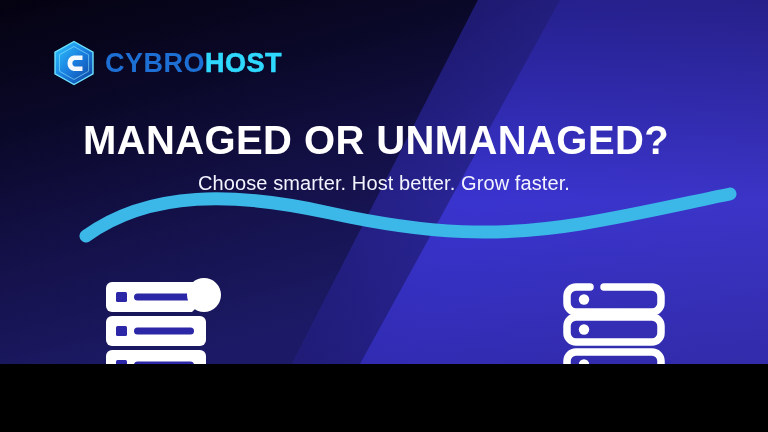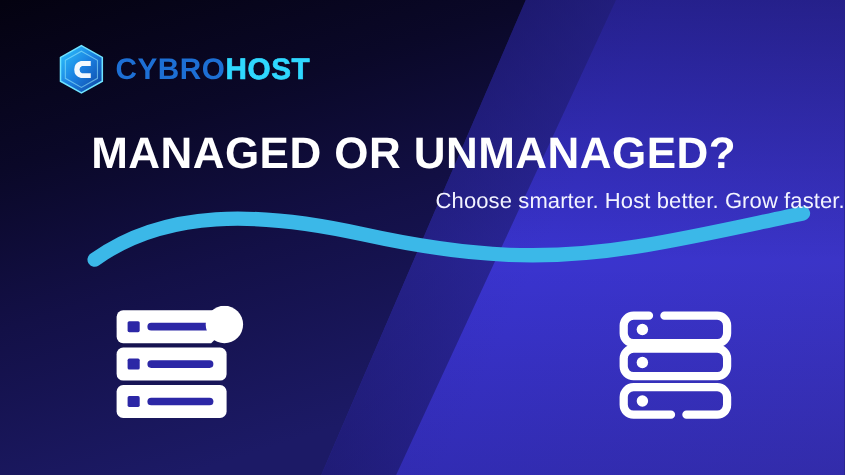--- a/index.html
+++ b/index.html
@@ -3,21 +3,21 @@
 <meta charset="utf-8">
 <style>
   html, body {
     margin: 0;
     padding: 0;
     background: #000;
   }
   #banner {
     position: relative;
     width: 768px;
-    height: 432px;
+    height: 364px;
     overflow: hidden;
     font-family: "Liberation Sans", sans-serif;
     background: #2f2bb5;
     user-select: none;
   }
 
   
   .bg-base {
     position: absolute;
     inset: 0;
@@ -78,21 +78,21 @@
     font-weight: bold;
     letter-spacing: 0.4px;
     line-height: 1.12;
     text-transform: uppercase;
     white-space: nowrap;
   }
   .subhead {
     position: absolute;
     left: 0; right: 0;
     top: 172px;
-    text-align: right;
+    text-align: center;
     z-index: 6;
     color: #f3f4ff;
     font-size: 20px;
     font-weight: normal;
     letter-spacing: 0.1px;
     white-space: nowrap;
   }
 
   
   .icon-left {

